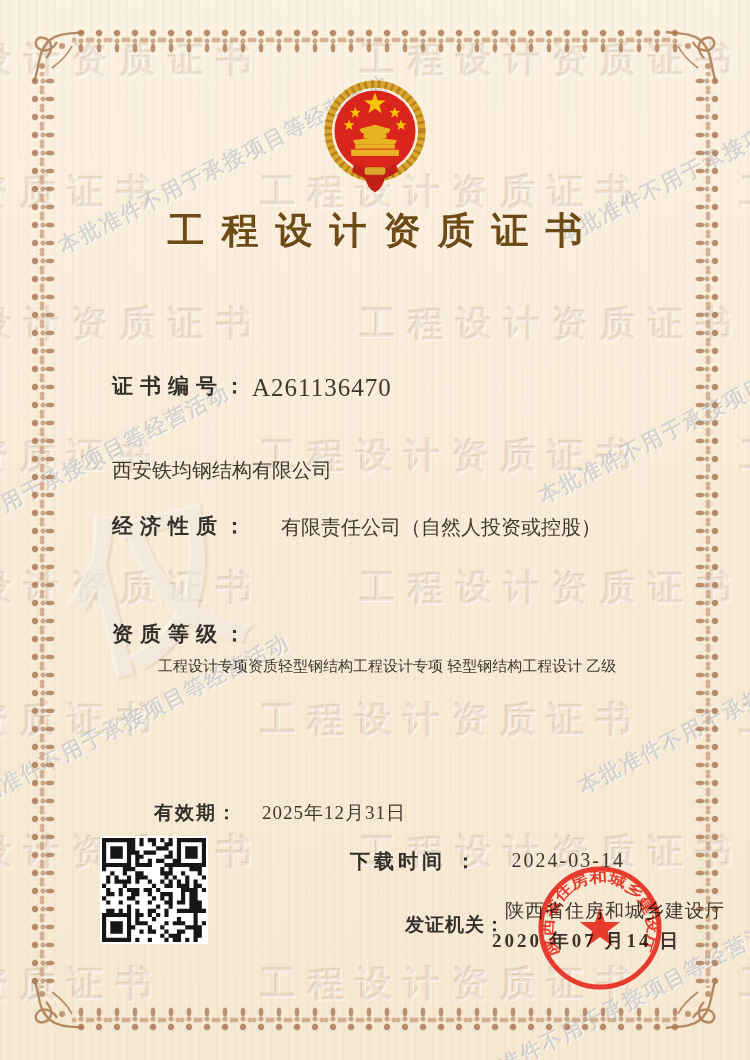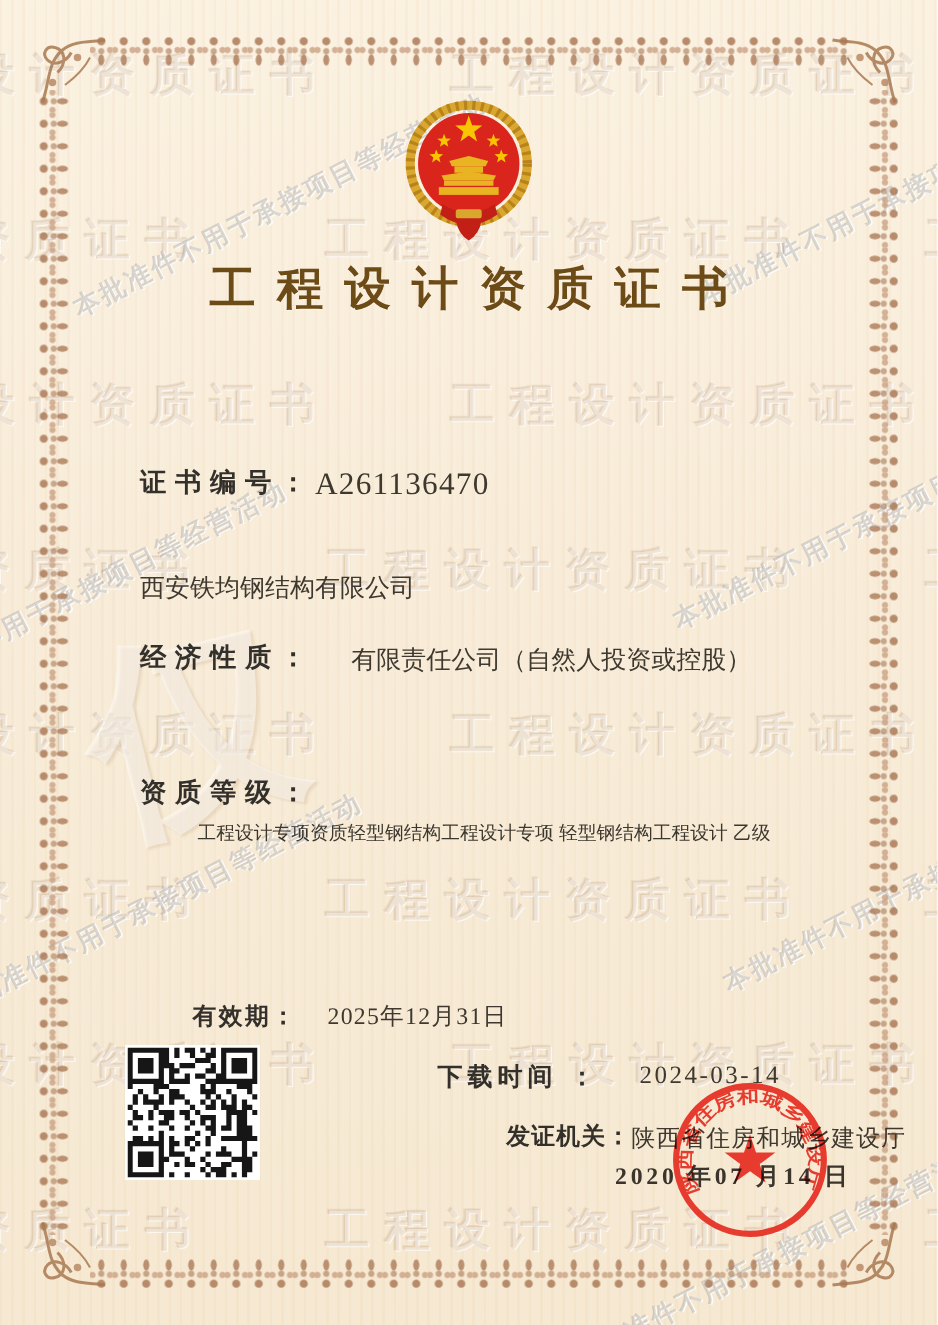--- a/index.html
+++ b/index.html
@@ -69,21 +69,21 @@
   .row-validity .flabel{font-size:19px;letter-spacing:2px;}
   .row-validity .fvalue{font-size:19px;margin-left:24px;letter-spacing:1px;padding-top:0;}
   .qr{position:absolute;left:100px;top:836px;width:108px;height:108px;background:#fff;padding:2px;box-sizing:border-box;}
   .qr svg{display:block;width:100%;height:100%;}
   .qr-caption{position:absolute;left:58px;top:952px;width:210px;text-align:center;
     font-size:18px;font-weight:bold;color:#2f2c27;line-height:28px;letter-spacing:1px;}
   .row-download{left:350px;top:848px;}
   .row-download .flabel{font-size:20px;letter-spacing:4px;}
   .row-download .fvalue{font-size:20px;margin-left:32px;letter-spacing:2px;padding-top:1px;}
   .row-issuer{left:405px;top:896px;}
-  .row-issuer .flabel{font-size:19px;letter-spacing:1px;}
+  .row-issuer .flabel{font-size:19px;letter-spacing:1px;margin-top:16px;}
   .row-issuer .fvalue{font-size:19px;letter-spacing:1px;}
   .issue-date{position:absolute;left:492px;top:928px;font-family:"Liberation Serif",serif;
     font-weight:bold;font-size:19px;color:#3a342c;letter-spacing:3px;white-space:nowrap;}
   .seal{position:absolute;left:536px;top:864px;width:128px;height:128px;z-index:3;
     opacity:.9;mix-blend-mode:multiply;}
   .seal svg{width:100%;height:100%;}
 </style>
 </head>
 <body>
 

